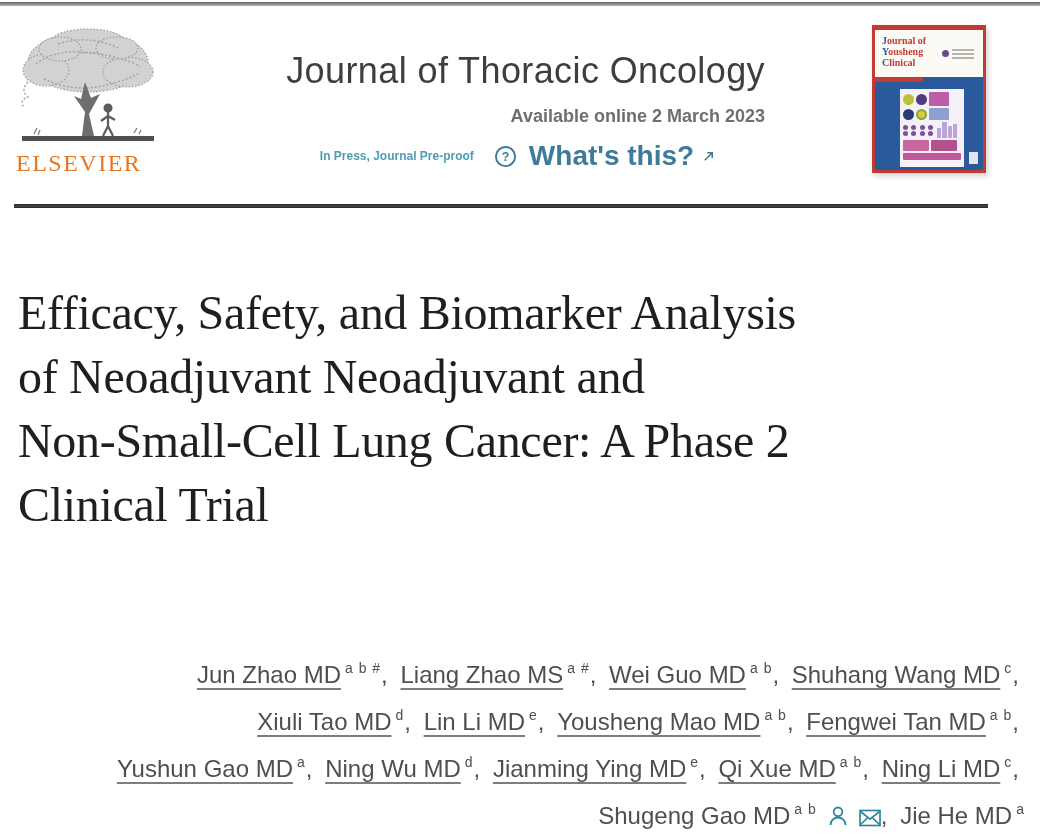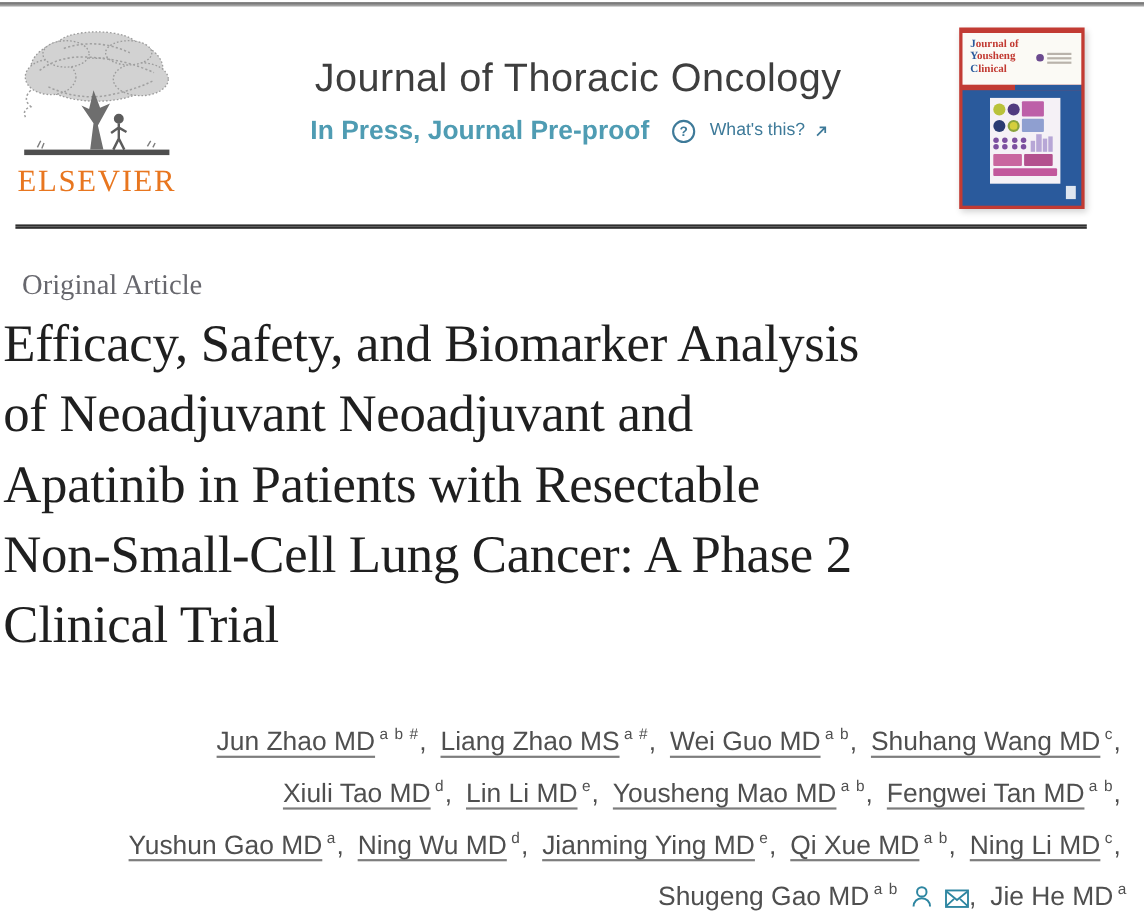--- a/index.html
+++ b/index.html
@@ -6,35 +6,35 @@
   .page{position:relative;width:1040px;height:838px;background:#fff;overflow:hidden;
         font-family:"Liberation Sans",sans-serif;}
 
   
   .top-rule{position:absolute;top:2px;left:0;width:100%;height:4px;
             background:linear-gradient(#646464,#b5b5b5);}
 
   
   .logo{position:absolute;left:14px;top:24px;width:160px;text-decoration:none;display:block;cursor:pointer;}
   .logo svg{display:block;}
-  .pubname{font-family:"Liberation Serif",serif;font-size:28px;letter-spacing:1.5px;
+  .pubname{font-family:"Liberation Serif",serif;font-size:24px;letter-spacing:1.5px;
            color:var(--elsevier_orange);margin:2px 0 0 2px;}
 
   
   .center{position:absolute;left:235px;top:50px;width:530px;text-align:right;}
   .jtitle{font-size:36px;color:#3e3e3e;letter-spacing:.4px;font-weight:400;cursor:pointer;}
   .avail{margin-top:14px;font-size:18px;font-weight:bold;color:var(--text_gray);}
   .inpress-row{margin-top:13px;display:flex;align-items:center;justify-content:center;gap:12px;}
-  .inpress{font-size:24px;font-weight:bold;color:var(--teal_light);padding-left:35px;}
+  .inpress{font-size:12px;font-weight:bold;color:var(--teal_light);padding-left:35px;}
   .qicon{color:var(--teal_dark);display:inline-flex;margin-left:8px;cursor:pointer;}
-  .whats{font-size:16px;font-weight:normal;color:var(--teal_dark);text-decoration:none;cursor:pointer;}
+  .whats{font-size:28px;font-weight:bold;color:var(--teal_dark);text-decoration:none;cursor:pointer;}
   .extarrow{color:var(--teal_dark);display:inline-flex;margin-left:-4px;}
 
   
-  .cover{position:absolute;left:872px;top:25px;width:114px;height:165px;
+  .cover{position:absolute;left:872px;top:25px;width:114px;height:148px;
          background:var(--cover_red);padding:5px 3px 3px 3px;box-sizing:border-box;
          box-shadow:2px 3px 6px rgba(0,0,0,.18);cursor:pointer;display:flex;flex-direction:column;}
   .c-white{height:47px;background:#fbfaf5;position:relative;padding:5px 2px 0 7px;box-sizing:border-box;}
   .c-title div{font-family:"Liberation Serif",serif;font-weight:bold;font-size:10px;line-height:11px;
                color:var(--cover_red);}
   .c-title div::first-letter{color:var(--cover_blue);}
   .c-emblem{position:absolute;right:5px;top:14px;width:36px;}
   .e-dot{width:7px;height:7px;border-radius:50%;background:#6b4a8f;display:inline-block;vertical-align:middle;}
   .e-lines{display:inline-block;vertical-align:middle;margin-left:3px;}
   .e-lines i{display:block;width:22px;height:2px;background:#b9b3ab;margin:2px 0;}
@@ -51,21 +51,21 @@
   .bars i{flex:1;background:#b7a6d6;}
   .c-mark{position:absolute;right:5px;bottom:6px;width:9px;height:12px;background:rgba(255,255,255,.85);}
 
   
   .rule{position:absolute;left:14px;top:204px;width:974px;height:4px;
         background:linear-gradient(#2e2e2e 35%, #6a6a6a 50%, #2e2e2e 70%);}
 
   
   .section{position:absolute;left:20px;top:244px;font-family:"Liberation Serif",serif;
            font-size:26px;color:var(--section_gray);}
-  .title{position:absolute;left:3px;top:281px;width:1000px;margin:0;
+  .title{position:absolute;left:18px;top:281px;width:1000px;margin:0;
          font-family:"Liberation Serif",serif;font-weight:400;font-size:48px;line-height:64px;
          color:var(--title_ink);letter-spacing:-0.3px;}
   .title span{display:block;}
 
   .authors{position:absolute;left:20px;top:651px;width:1005px;
            font-size:24px;line-height:47px;color:var(--author_ink);text-align:right;}
   .a-name.linked{text-decoration:underline;text-decoration-color:#7d7d7d;
                  text-decoration-thickness:1.5px;text-underline-offset:5px;cursor:pointer;}
   .a-sup{font-size:14px;vertical-align:10px;letter-spacing:1px;margin-left:4px;line-height:0;}
   .a-comma{margin-right:6px;}
@@ -102,20 +102,21 @@
       <g stroke="#7f7f7f" stroke-width="1.3">
         <path d="M20 110 l3 -6 M24 111 l2 -5 M120 109 l3 -5 M125 110 l2 -4"></path>
       </g>
       <rect x="8" y="112" width="132" height="5" fill="#4f4f4f"></rect>
     </svg>
     <div class="pubname">ELSEVIER</div>
   </a>
 
   <div class="center">
     <div class="jtitle">Journal of Thoracic Oncology</div>
+    <div class="avail">Available online 2 March 2023</div>
     <div class="inpress-row">
       <span class="inpress">In Press, Journal Pre-proof</span>
       <span class="qicon">
         <svg width="23" height="23" viewBox="0 0 24 24">
           <circle cx="12" cy="12" r="10" fill="none" stroke="currentColor" stroke-width="2"></circle>
           <text x="12" y="16.6" text-anchor="middle" font-size="13" font-weight="bold" font-family="Liberation Sans, sans-serif" fill="currentColor">?</text>
         </svg>
       </span>
       <a class="whats">What's this?</a>
       <span class="extarrow">
@@ -173,26 +174,24 @@
           <span class="tile" style="width:26px;height:11px;background:#b3508e"></span>
         </div>
         <div class="tile" style="width:100%;height:7px;background:#c2579c"></div>
       </div>
       <div class="c-mark"></div>
     </div>
   </div>
 
   <div class="rule"></div>
 
-  <div class="section">Original Article</div>
 
   <h1 class="title">
     <span>Efficacy, Safety, and Biomarker Analysis</span>
     <span>of Neoadjuvant Neoadjuvant and</span>
-    <span>Apatinib in Patients with Resectable</span>
     <span>Non-Small-Cell Lung Cancer: A Phase 2</span>
     <span>Clinical Trial</span>
   </h1>
 
   <div class="authors"><span class="author"><span class="a-name linked">Jun Zhao MD</span><sup class="a-sup">a b #</sup></span><span class="a-comma">, </span><span class="author"><span class="a-name linked">Liang Zhao MS</span><sup class="a-sup">a #</sup></span><span class="a-comma">, </span><span class="author"><span class="a-name linked">Wei Guo MD</span><sup class="a-sup">a b</sup></span><span class="a-comma">, </span><span class="author"><span class="a-name linked">Shuhang Wang MD</span><sup class="a-sup">c</sup></span><span class="a-comma">, </span><br><span class="author"><span class="a-name linked">Xiuli Tao MD</span><sup class="a-sup">d</sup></span><span class="a-comma">, </span><span class="author"><span class="a-name linked">Lin Li MD</span><sup class="a-sup">e</sup></span><span class="a-comma">, </span><span class="author"><span class="a-name linked">Yousheng Mao MD</span><sup class="a-sup">a b</sup></span><span class="a-comma">, </span><span class="author"><span class="a-name linked">Fengwei Tan MD</span><sup class="a-sup">a b</sup></span><span class="a-comma">, </span><br><span class="author"><span class="a-name linked">Yushun Gao MD</span><sup class="a-sup">a</sup></span><span class="a-comma">, </span><span class="author"><span class="a-name linked">Ning Wu MD</span><sup class="a-sup">d</sup></span><span class="a-comma">, </span><span class="author"><span class="a-name linked">Jianming Ying MD</span><sup class="a-sup">e</sup></span><span class="a-comma">, </span><span class="author"><span class="a-name linked">Qi Xue MD</span><sup class="a-sup">a b</sup></span><span class="a-comma">, </span><span class="author"><span class="a-name linked">Ning Li MD</span><sup class="a-sup">c</sup></span><span class="a-comma">, </span><br><span class="author"><span class="a-name">Shugeng Gao MD</span><sup class="a-sup">a b</sup><svg width="22" height="22" viewBox="0 0 22 22" fill="none" stroke="currentColor" stroke-width="1.8">
       <circle cx="11" cy="6.8" r="4.3"></circle>
       <path d="M3.5 20 a7.5 7.5 0 0 1 15 0"></path>
     </svg><svg width="22" height="18" viewBox="0 0 22 18" fill="none" stroke="currentColor" stroke-width="1.7">
       <rect x="1" y="1.5" width="20" height="15"></rect>
       <path d="M1.5 2.5 L11 10.2 L20.5 2.5"></path>

